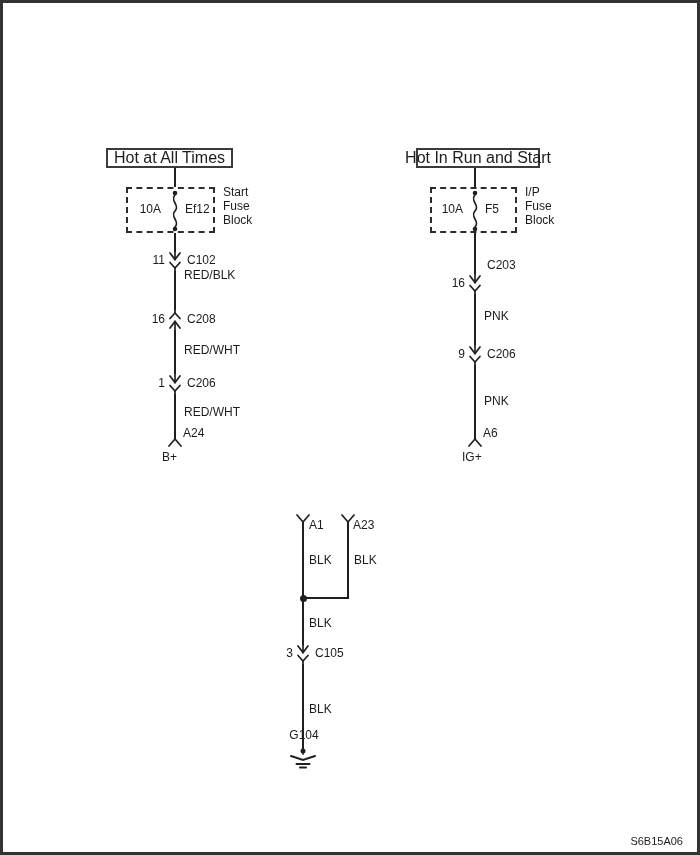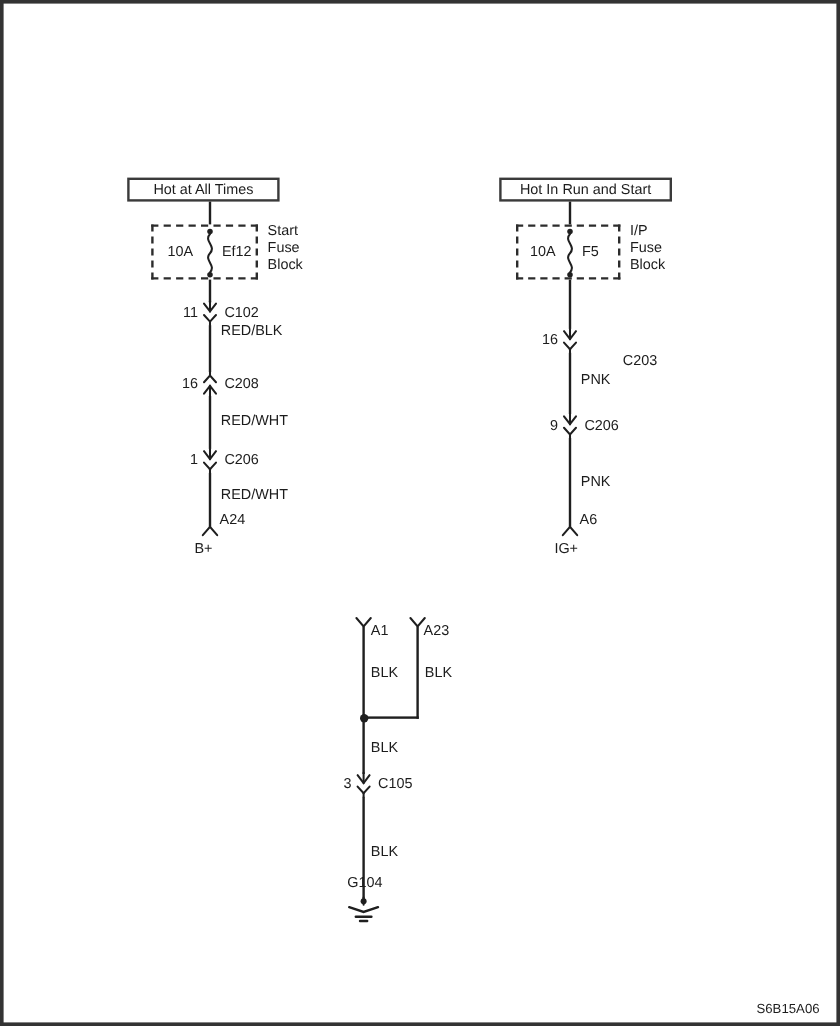--- a/index.html
+++ b/index.html
@@ -8,21 +8,21 @@
     border:3px solid #333333;box-sizing:border-box;overflow:hidden;
     font-family:"Liberation Sans", sans-serif;color:#1c1c1c;
   }
   .lbl{position:absolute;font-size:12px;line-height:13px;white-space:nowrap;color:#1c1c1c;}
   .pin-num{position:absolute;font-size:12px;line-height:13px;text-align:right;color:#1c1c1c;}
   .wire-v{position:absolute;width:2px;background:#1f1f1f;}
   .wire-h{position:absolute;height:2px;background:#1f1f1f;}
   .power-box{
     position:absolute;border:2px solid #3a3a3a;background:#ffffff;
     display:flex;align-items:center;justify-content:center;
-    font-size:12px;white-space:nowrap;box-sizing:border-box;
+    font-size:16px;white-space:nowrap;box-sizing:border-box;
   }
   .dash-box{position:absolute;border:2px dashed #2c2c2c;box-sizing:border-box;background:transparent;}
   .tcm-label{position:absolute;left:0;width:100%;text-align:center;font-size:17px;font-weight:bold;letter-spacing:5px;}
   .dot{position:absolute;width:7px;height:7px;border-radius:50%;background:#1f1f1f;}
   svg{position:absolute;overflow:visible;}
   svg path, svg polyline{stroke:#1f1f1f;stroke-width:1.7;fill:none;stroke-linecap:round;}
   svg circle{fill:#1f1f1f;stroke:none;}
 </style>
 </head>
 <body>
@@ -83,21 +83,21 @@
   <div class="lbl" style="left:184px;top:374px;">C206</div>
 
   <div class="wire-v" style="left:171px;top:391px;height:45px;"></div>
   <div class="lbl" style="left:181px;top:403px;">RED/WHT</div>
 
   <div class="lbl" style="left:180px;top:424px;">A24</div>
   <svg style="left:164px;top:435px;" width="16" height="8" viewBox="0 0 16 8">
     <path d="M2,8 L8,1 L14,8"></path>
   </svg>
 
-  <div class="power-box" style="left:413px;top:145px;width:144px;height:20px;">
+  <div class="power-box" style="left:413px;top:145px;width:124px;height:20px;">
     <span>Hot In Run and Start</span>
   </div>
 
   <div class="wire-v" style="left:471px;top:165px;height:19px;"></div>
 
   <div class="dash-box" style="left:427px;top:184px;width:87px;height:46px;"></div>
   <div class="pin-num" style="left:432px;top:200px;width:28px;">10A</div>
   <svg style="left:464px;top:186px;" width="16" height="44" viewBox="0 0 16 44">
     <circle cx="8" cy="4" r="2.3"></circle>
     <circle cx="8" cy="40" r="2.3"></circle>
@@ -110,21 +110,21 @@
 
   <div class="wire-v" style="left:471px;top:230px;height:41px;"></div>
 
   <svg style="left:464px;top:271px;" width="16" height="20" viewBox="0 0 16 20">
     <path d="M8,0 L8,8.5"></path>
     <path d="M3,2 L8,8.5 L13,2"></path>
     <path d="M3,11.5 L8,17 L13,11.5"></path>
     <path d="M8,17 L8,20"></path>
   </svg>
   <div class="pin-num" style="left:438px;top:274px;width:24px;">16</div>
-  <div class="lbl" style="left:484px;top:291px;margin-left:32px;">C203</div>
+  <div class="lbl" style="left:484px;top:256px;">C203</div>
 
   <div class="wire-v" style="left:471px;top:291px;height:51px;"></div>
   <div class="lbl" style="left:481px;top:307px;">PNK</div>
 
   <svg style="left:464px;top:342px;" width="16" height="20" viewBox="0 0 16 20">
     <path d="M8,0 L8,8.5"></path>
     <path d="M3,2 L8,8.5 L13,2"></path>
     <path d="M3,11.5 L8,17 L13,11.5"></path>
     <path d="M8,17 L8,20"></path>
   </svg>

